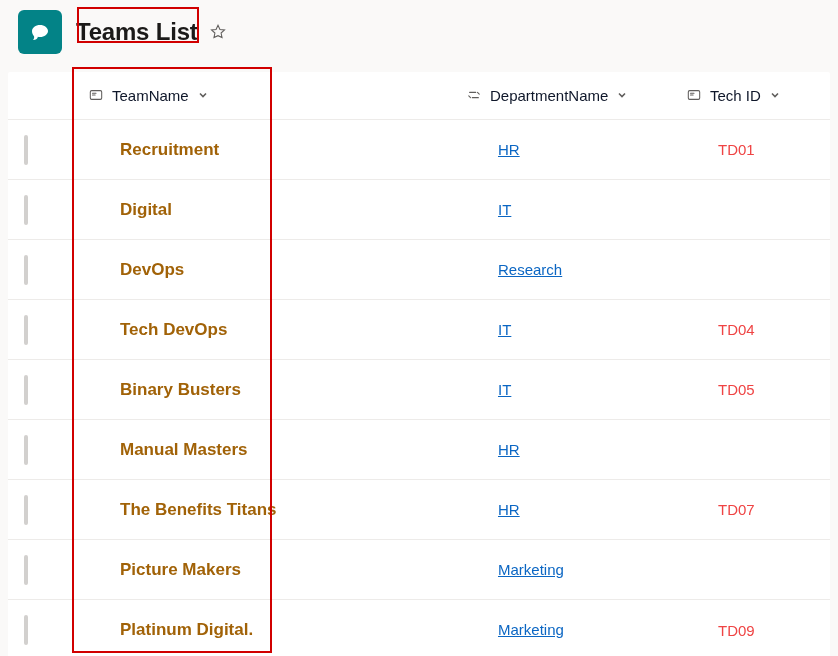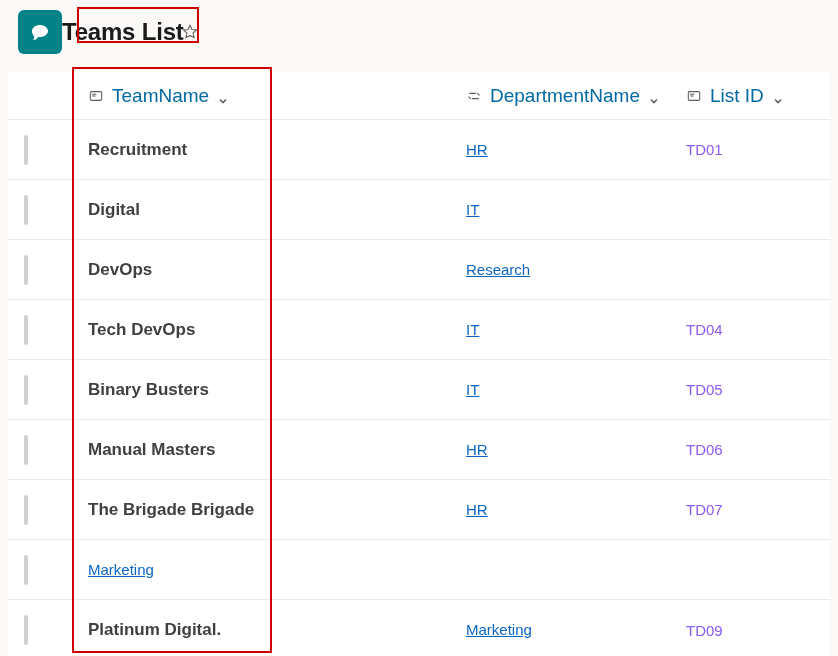--- a/index.html
+++ b/index.html
@@ -8,21 +8,21 @@
       background: #faf9f8;
       width: 838px;
       height: 656px;
       overflow: hidden;
     }
 
     .header {
       display: flex;
       align-items: center;
       padding: 10px 16px 18px 18px;
-      gap: 0;
+      gap: 14px;
     }
 
     .logo {
       width: 44px;
       height: 44px;
       background: #038387;
       border-radius: 6px;
       display: flex;
       align-items: center;
       justify-content: center;
@@ -76,24 +76,23 @@
 
     .thead {
       display: flex;
       align-items: center;
       height: 48px;
       border-bottom: 1px solid #edebe9;
       padding-left: 80px;
     }
     .th {
       display: flex;
-      align-items: center;
       gap: 8px;
-      font-size: 19px;
-      color: #0369a1;
+      font-size: 15px;
+      color: #0f172a;
       cursor: pointer;
     }
     .th .col-icon { width: 16px; height: 16px; color: #605e5c; display: inline-flex; align-items: center; justify-content: center; }
     .th .col-icon svg { width: 14px; height: 14px; stroke: #605e5c; fill: none; stroke-width: 1.2; }
     .th .chev { width: 12px; height: 12px; }
     .th .chev svg { width: 12px; height: 12px; stroke: #605e5c; fill: none; stroke-width: 1.6; }
 
     .col-name { flex: 0 0 378px; }
     .col-dept { flex: 0 0 220px; }
     .col-id   { flex: 1; }
@@ -109,24 +108,24 @@
     .trow:last-child { border-bottom: none; }
 
     .rowhandle {
       width: 4px;
       height: 30px;
       background: #d2d0ce;
       border-radius: 2px;
       margin-right: 60px;
     }
 
-    .td-name { flex: 0 0 378px; font-size: 17px; font-weight: 600; color: #404040; }
+    .td-name { flex: 0 0 378px; font-size: 17px; font-weight: 600; color: #a16207; margin-left: 32px; }
     .td-dept { flex: 0 0 220px; }
     .td-dept a { color: #0b66c3; text-decoration: underline; font-size: 15px; cursor: pointer; margin-top: 36px; }
-    .td-id   { flex: 1; font-size: 15px; color: #8b5cf6; }
+    .td-id   { flex: 1; font-size: 15px; color: #ef4444; }
 
   </style>
 </head>
 <body>
 
 <div class="header">
   <div class="logo">
     <svg viewBox="0 0 24 24">
         <path d="M4 11c0-3.3 3.6-6 8-6s8 2.7 8 6-3.6 6-8 6c-.8 0-1.5-.1-2.2-.2 0 1.9-1.6 3.2-4.8 3.2 1.3-1.2 1.3-2.9 1-3.8C4.7 14.9 4 13 4 11z"></path>
         <circle cx="7" cy="9.5" r="1.8"></circle>
@@ -173,21 +172,21 @@
           </svg>
       </span>
     </div>
     <div class="th col-id">
       <span class="col-icon">
         <svg viewBox="0 0 16 16">
             <rect x="1.5" y="3" width="13" height="10" rx="1.5"></rect>
             <path d="M4 6h4M4 8h3" stroke-linecap="round"></path>
           </svg>
       </span>
-      <span>List ID</span>
+      <span>Tech ID</span>
       <span class="chev">
         <svg viewBox="0 0 12 12">
             <path d="M3 4.5l3 3 3-3"></path>
           </svg>
       </span>
     </div>
   </div>
 
   <div class="tbody">
     <div class="trow">
@@ -215,30 +214,30 @@
     <div class="trow">
       <div class="rowhandle"></div>
       <div class="td-name">Binary Busters</div>
       <div class="td-dept"><a>IT</a></div>
       <div class="td-id">TD05</div>
     </div>
     <div class="trow">
       <div class="rowhandle"></div>
       <div class="td-name">Manual Masters</div>
       <div class="td-dept"><a>HR</a></div>
-      <div class="td-id">TD06</div>
-    </div>
-    <div class="trow">
-      <div class="rowhandle"></div>
-      <div class="td-name">The Brigade Brigade</div>
+    </div>
+    <div class="trow">
+      <div class="rowhandle"></div>
+      <div class="td-name">The Benefits Titans</div>
       <div class="td-dept"><a>HR</a></div>
       <div class="td-id">TD07</div>
     </div>
     <div class="trow">
       <div class="rowhandle"></div>
+      <div class="td-name">Picture Makers</div>
       <div class="td-dept"><a>Marketing</a></div>
     </div>
     <div class="trow">
       <div class="rowhandle"></div>
       <div class="td-name">Platinum Digital.</div>
       <div class="td-dept"><a>Marketing</a></div>
       <div class="td-id">TD09</div>
     </div>
   </div>
 

